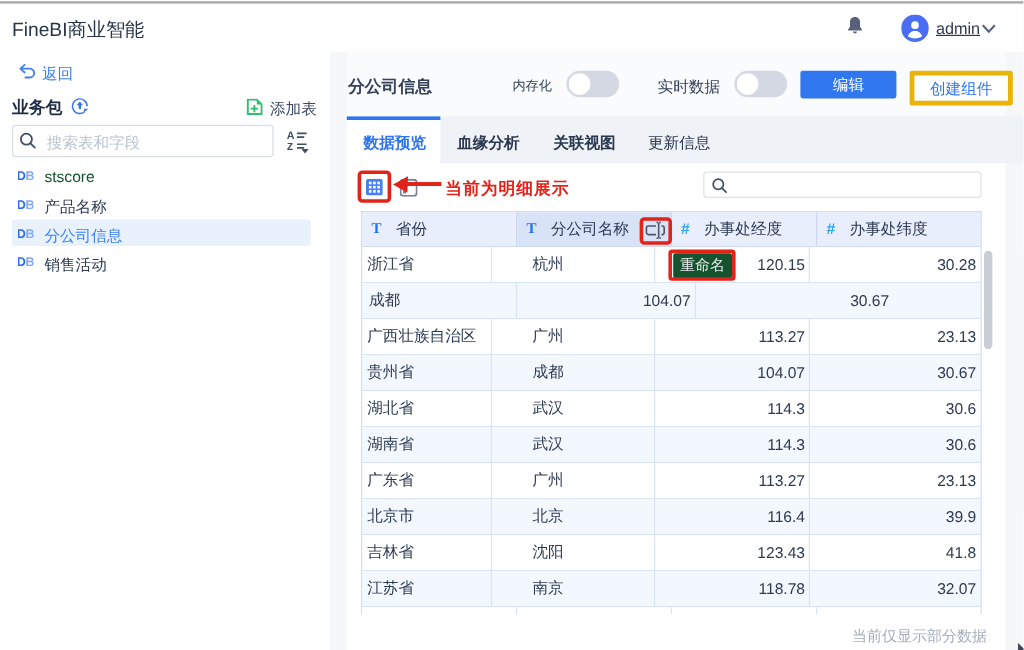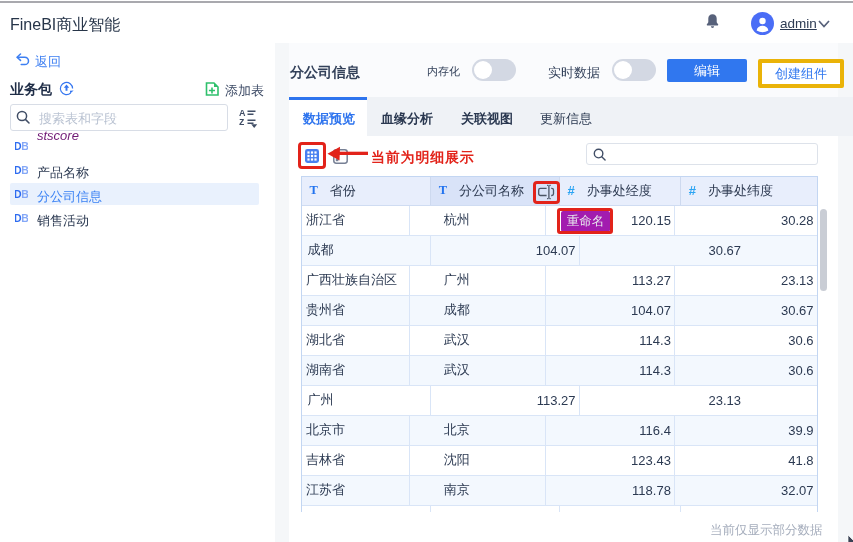--- a/index.html
+++ b/index.html
@@ -67,21 +67,21 @@
   <path d="M9.5 4.2h8M9.5 7.2h6" stroke="#414e66" stroke-width="1.4"></path>
   <path d="M9.5 13.2h8M9.5 16.2h6" stroke="#414e66" stroke-width="1.4"></path>
   <path d="M13.2 17.2h6l-3 3.8z" fill="#414e66"></path>
 </svg>
 
 <div class="abs" style="left:10px;top:183px;width:249px;height:22px;background:#e9f1fd;border-radius:2px;"></div>
 <svg class="abs" style="left:15px;top:141px;" width="13" height="10" viewBox="0 0 13 10">
   <text x="-1" y="9" font-size="10.5" font-weight="bold" fill="#2e6cf0" font-family="Liberation Sans">D</text>
   <text x="6.2" y="9" font-size="10.5" font-weight="bold" fill="#85a8f7" font-family="Liberation Sans">B</text>
 </svg>
-<div class="txt" style="left:37px;top:128px;font-size:13px;color:#701a75;font-style:italic;">stscore</div>
+<div class="txt" style="left:37px;top:140px;font-size:13px;color:#14532d;">stscore</div>
 <svg class="abs" style="left:15px;top:165px;" width="13" height="10" viewBox="0 0 13 10">
   <text x="-1" y="9" font-size="10.5" font-weight="bold" fill="#2e6cf0" font-family="Liberation Sans">D</text>
   <text x="6.2" y="9" font-size="10.5" font-weight="bold" fill="#85a8f7" font-family="Liberation Sans">B</text>
 </svg>
 <div class="txt" style="left:37px;top:164px;font-size:13px;color:#2c3a52;">产品名称</div>
 <svg class="abs" style="left:15px;top:189px;" width="13" height="10" viewBox="0 0 13 10">
   <text x="-1" y="9" font-size="10.5" font-weight="bold" fill="#2e6cf0" font-family="Liberation Sans">D</text>
   <text x="6.2" y="9" font-size="10.5" font-weight="bold" fill="#85a8f7" font-family="Liberation Sans">B</text>
 </svg>
 <div class="txt" style="left:37px;top:188px;font-size:13px;color:#3b82f4;">分公司信息</div>
@@ -198,20 +198,21 @@
       <div class="tc c3">114.3</div>
       <div class="tc c4">30.6</div>
     </div>
   <div class="trow">
       <div class="tc c1">湖南省</div>
       <div class="tc c2">武汉</div>
       <div class="tc c3">114.3</div>
       <div class="tc c4">30.6</div>
     </div>
   <div class="trow">
+      <div class="tc c1">广东省</div>
       <div class="tc c2">广州</div>
       <div class="tc c3">113.27</div>
       <div class="tc c4">23.13</div>
     </div>
   <div class="trow">
       <div class="tc c1">北京市</div>
       <div class="tc c2">北京</div>
       <div class="tc c3">116.4</div>
       <div class="tc c4">39.9</div>
     </div>
@@ -244,15 +245,15 @@
 <div class="abs" style="left:298px;top:142px;width:28px;height:27px;border:3.2px solid #e2231a;border-radius:4px;box-sizing:border-box;"></div>
 
 <svg class="abs" style="left:326px;top:145px;" width="42" height="17" viewBox="0 0 42 17">
   <path d="M1.5 8.7 L14 1.8 L13.5 15.6 z" fill="#e2231a"></path>
   <rect x="12.5" y="6.7" width="29.5" height="3.3" fill="#e2231a"></rect>
 </svg>
 <div class="txt" style="left:371px;top:149px;font-size:14px;font-weight:bold;color:#e2231a;letter-spacing:0.8px;">当前为明细展示</div>
 
 <div class="abs" style="left:533px;top:181px;width:27px;height:23px;border:3.5px solid #e2231a;border-radius:4px;box-sizing:border-box;"></div>
 
-<div class="abs" style="left:561px;top:210.5px;width:49px;height:21px;background:#a21caf;border-radius:2px;color:#e8eaee;font-size:12.5px;line-height:21px;text-align:center;">重命名</div>
+<div class="abs" style="left:561px;top:210.5px;width:49px;height:21px;background:#14532d;border-radius:2px;color:#e8eaee;font-size:12.5px;line-height:21px;text-align:center;">重命名</div>
 
 <div class="abs" style="left:557px;top:207.5px;width:56px;height:26.5px;border:3.5px solid #e2231a;border-radius:3px;box-sizing:border-box;"></div>
 
 </body></html>

